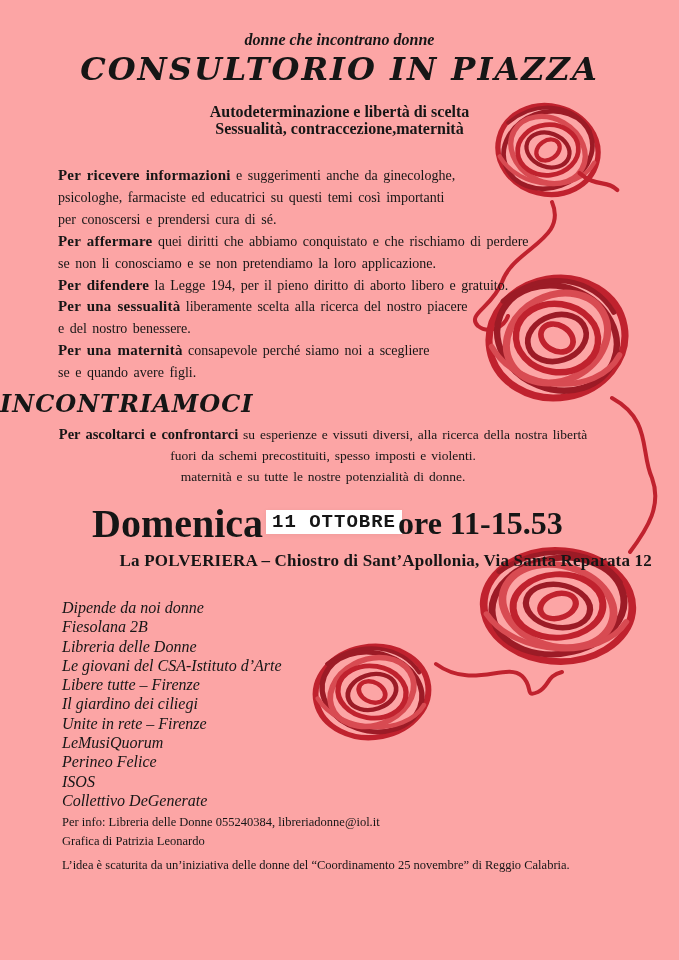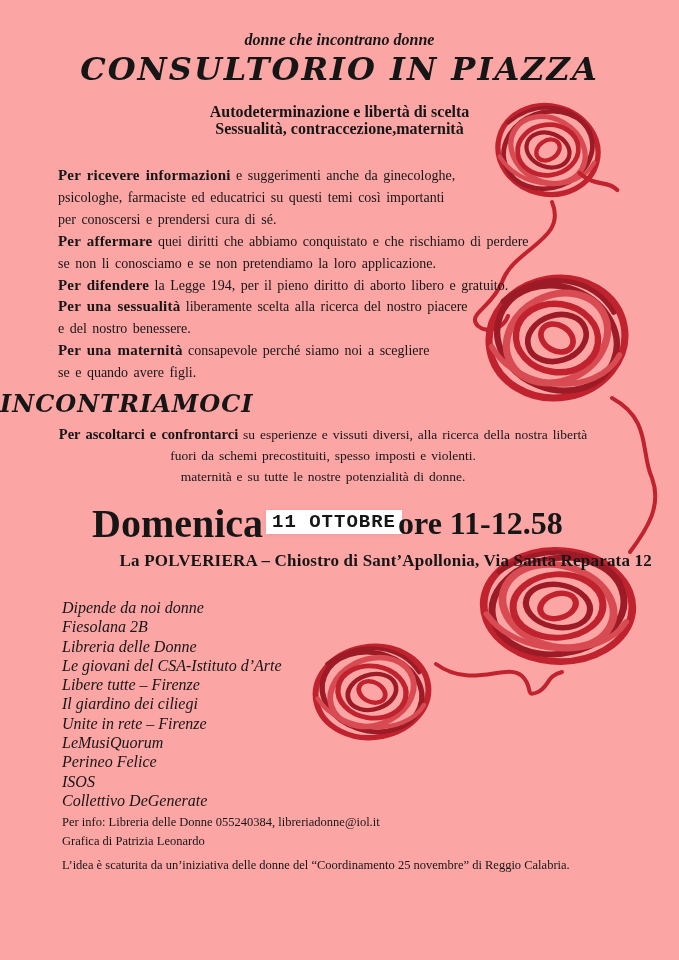--- a/index.html
+++ b/index.html
@@ -119,21 +119,21 @@
   <h2 class="txt meet-title">INCONTRIAMOCI</h2>
   <div class="txt meet">
     <div><b>Per ascoltarci e confrontarci</b><span> su esperienze e vissuti diversi, alla ricerca della nostra libertà</span></div>
     <div><b></b><span>fuori da schemi precostituiti, spesso imposti e violenti.</span></div>
     <div><b></b><span>maternità e su tutte le nostre potenzialità di donne.</span></div>
   </div>
 
   <div class="txt when">
     <span class="day">Domenica</span>
     <span class="date">11 OTTOBRE</span>
-    <span class="time">ore 11-12.58</span>
+    <span class="time">ore 11-15.53</span>
   </div>
 
   <div class="txt where">La POLVERIERA – Chiostro di Sant’Apollonia, Via Santa Reparata 12</div>
 
   <ul class="txt groups">
     <li>Dipende da noi donne</li>
     <li>Fiesolana 2B</li>
     <li>Libreria delle Donne</li>
     <li>Le giovani del CSA-Istituto d’Arte</li>
     <li>Libere tutte – Firenze</li>

